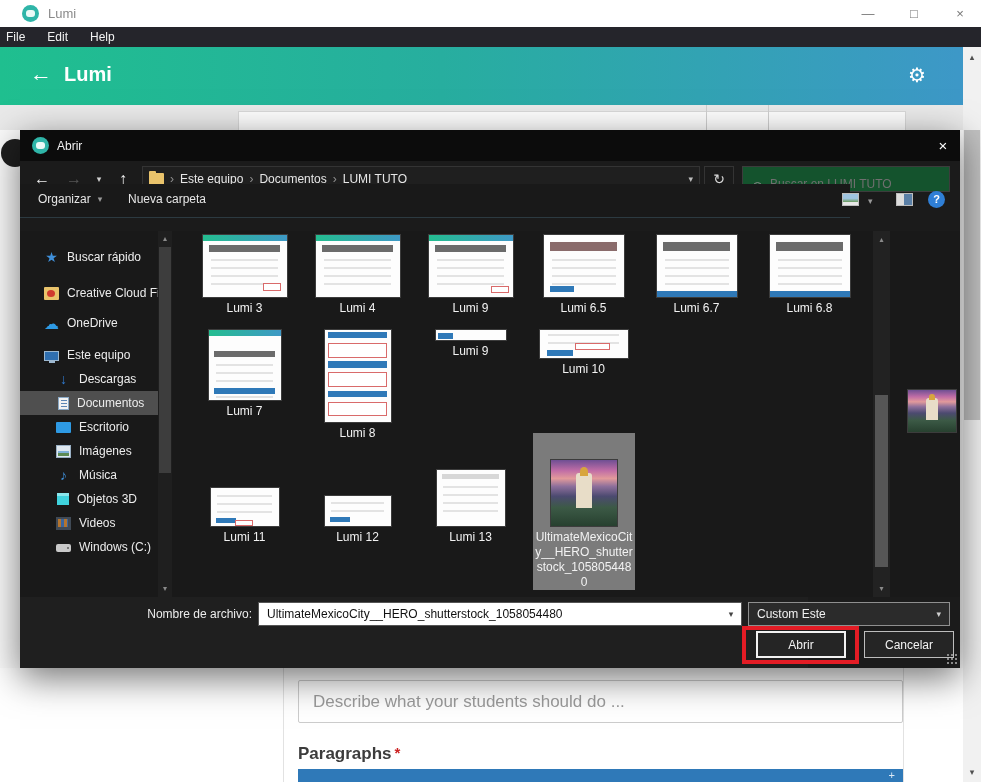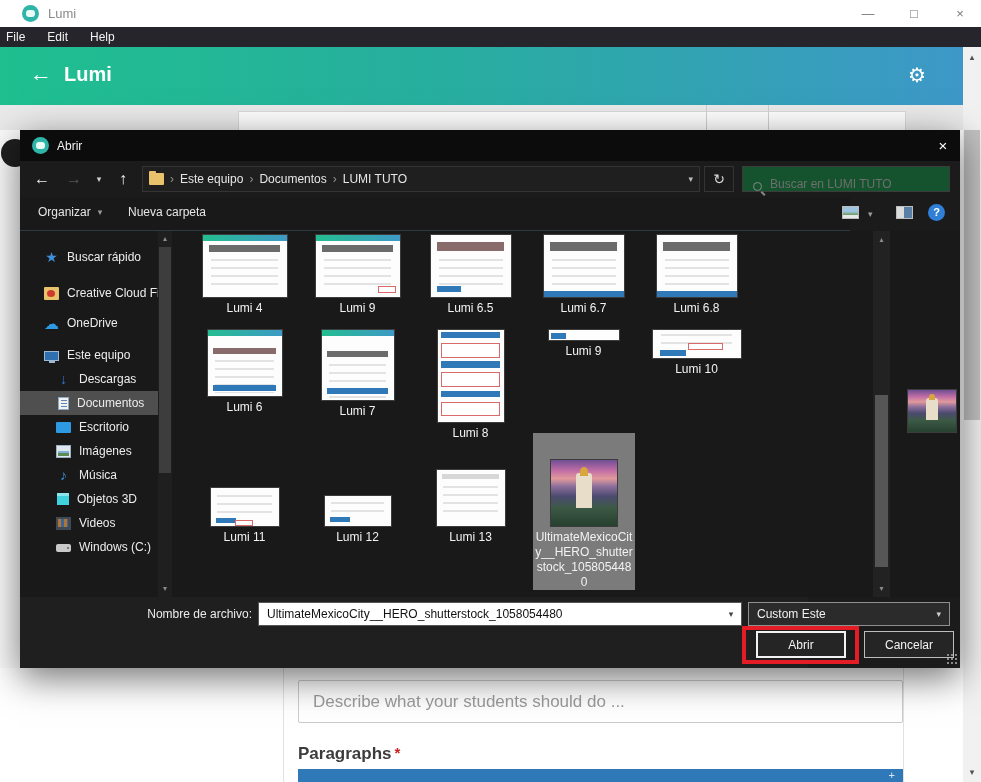--- a/index.html
+++ b/index.html
@@ -62,21 +62,21 @@
   .crumb { color:#e6e6e6; font-size:12px; }
   .crumb-sep { color:#8f8f8f; font-size:12px; }
   #crumb-chevron { position:absolute; right:6px; color:#bdbdbd; font-size:9px; }
   #nav-refresh { left:684px; top:5px; width:30px; height:26px; border:1px solid #343434; color:#d8d8d8; font-size:14px; }
   #search-box { position:absolute; left:722px; top:5px; width:208px; height:26px; background:#14532d; border:1px solid #3c3c3c; display:flex; align-items:flex-end; padding-left:10px; gap:8px; }
   .mag { width:9px; height:9px; border:1.5px solid #8a8a8a; border-radius:50%; position:relative; flex:none; }
   .mag::after { content:""; position:absolute; left:8px; top:8px; width:5px; height:1.5px; background:#8a8a8a; transform:rotate(45deg); transform-origin:0 0; }
   #search-input { background:transparent; border:none; outline:none; color:#cfcfcf; font-size:12px; width:160px; font-family:"Liberation Sans",sans-serif; }
   #search-input::placeholder { color:#6f6f6f; }
 
-  #dlg-toolbar { left:0; top:67px; width:830px; height:34px; background:#191919; border-bottom:1px solid #2c3a41; }
+  #dlg-toolbar { left:0; top:54px; width:830px; height:34px; background:#191919; border-bottom:1px solid #2c3a41; }
   #organize-btn { position:absolute; left:18px; top:8px; color:#e6e6e6; display:flex; gap:7px; align-items:center; }
   #organize-btn .dd { color:#9a9a9a; font-size:9px; }
   #newfolder-btn { position:absolute; left:108px; top:8px; color:#e6e6e6; }
   .tb-icon { position:absolute; top:9px; }
   #view-thumb-icon { left:822px; width:17px; height:13px; border:1px solid #bdbdbd; background:linear-gradient(180deg,#9fc4e0 40%,#6f9e67 70%,#e7e7e7 71%); }
   #view-dd { left:848px; color:#9a9a9a; font-size:9px; top:12px; }
   #view-pane-icon { left:876px; width:17px; height:13px; border:1px solid #bdbdbd; background:linear-gradient(90deg,#dcdcdc 45%,#5a7fa6 46%); }
   #help-btn { left:908px; top:7px; width:17px; height:17px; border-radius:50%; background:#2f7fd6; color:#fff; font-size:11px; font-weight:bold; text-align:center; line-height:17px; }
 
   #dlg-content { left:0; top:101px; width:940px; height:366px; background:#191919; overflow:hidden; }
@@ -294,28 +294,37 @@
       <div id="sb-thumb"></div>
       <div class="arr" style="bottom:1px">▾</div>
     </div>
 
     <div class="grid-row" style="top:4px">
       <div class="cell">
         <div class="th" style="width:84px;height:62px">
             <div class="tealbar"></div>
             <div class="graybar" style="top:16%;height:7px"></div>
             <div class="lines"></div>
-          </div>
-        <div class="fname">Lumi 4</div>
+            <div class="redbox"></div>
+          </div>
+        <div class="fname">Lumi 3</div>
         </div>
       <div class="cell">
         <div class="th" style="width:84px;height:62px">
             <div class="tealbar"></div>
             <div class="graybar" style="top:16%;height:7px"></div>
             <div class="lines"></div>
+          </div>
+        <div class="fname">Lumi 4</div>
+        </div>
+      <div class="cell">
+        <div class="th" style="width:84px;height:62px">
+            <div class="tealbar"></div>
+            <div class="graybar" style="top:16%;height:7px"></div>
+            <div class="lines"></div>
             <div class="redbox" style="right:4%;bottom:6%"></div>
           </div>
         <div class="fname">Lumi 9</div>
         </div>
       <div class="cell">
         <div class="th" style="width:80px;height:62px">
             <div class="graybar" style="background:#8a6b6b"></div>
             <div class="lines"></div>
             <div class="bluebtn"></div>
           </div>
@@ -333,29 +342,20 @@
         <div class="th" style="width:80px;height:62px">
             <div class="graybar"></div>
             <div class="lines"></div>
             <div class="bluebtn" style="left:0;width:100%;bottom:0"></div>
           </div>
         <div class="fname">Lumi 6.8</div>
         </div>
     </div>
 
     <div class="grid-row" style="top:99px">
-      <div class="cell">
-        <div class="th" style="width:74px;height:66px">
-            <div class="tealbar"></div>
-            <div class="graybar" style="top:28%;height:6px;background:#8a6b6b"></div>
-            <div class="lines" style="top:45%"></div>
-            <div class="bluebtn" style="left:8%;width:84%"></div>
-          </div>
-        <div class="fname">Lumi 6</div>
-        </div>
       <div class="cell">
         <div class="th" style="width:72px;height:70px">
             <div class="tealbar"></div>
             <div class="graybar" style="top:30%;height:6px"></div>
             <div class="lines" style="top:48%"></div>
             <div class="bluebtn" style="left:8%;width:84%"></div>
           </div>
         <div class="fname">Lumi 7</div>
         </div>
       <div class="cell">

